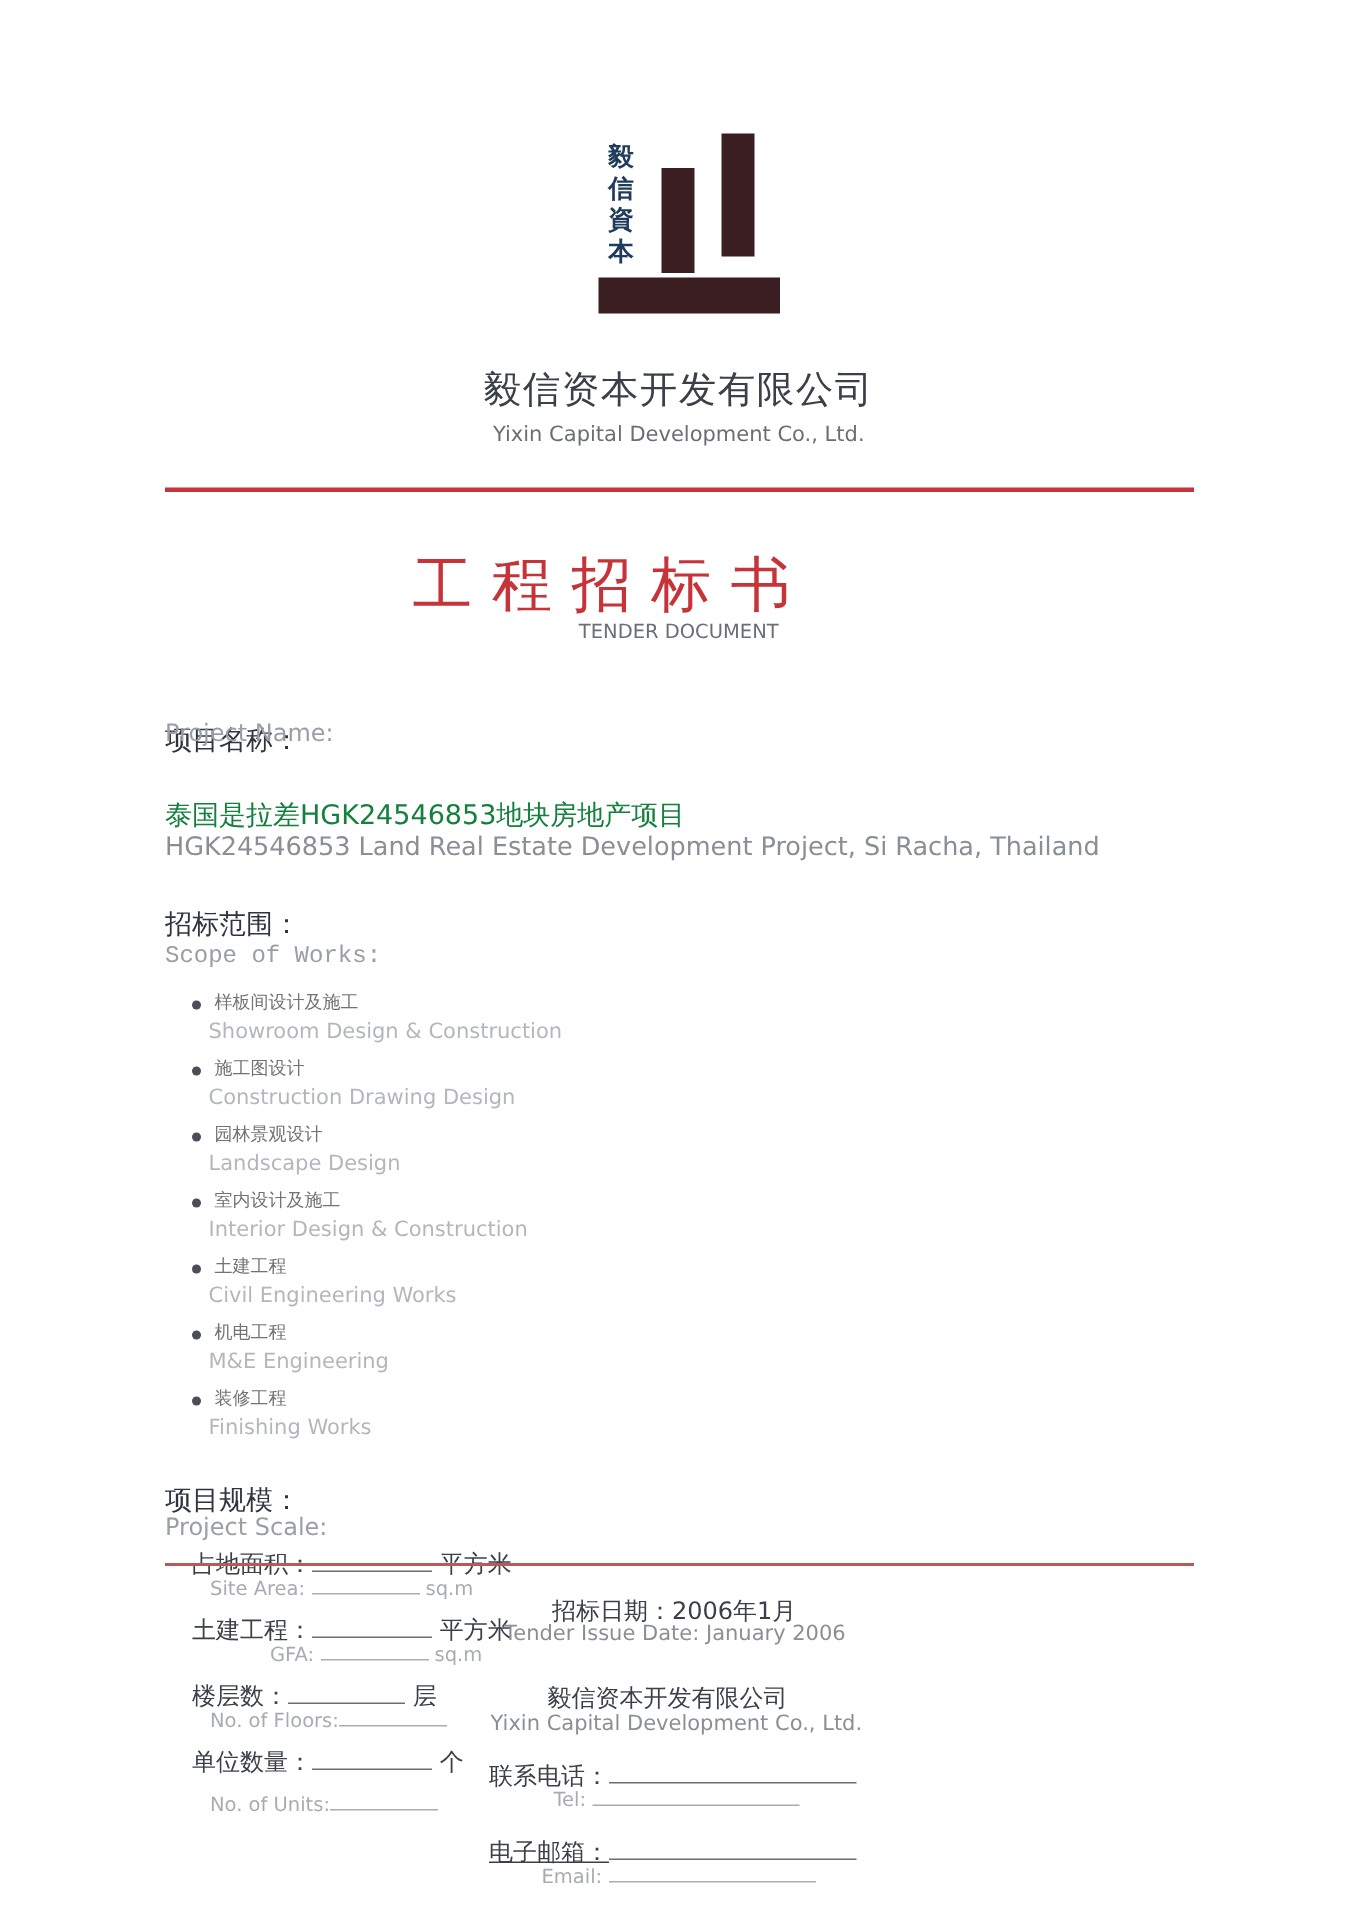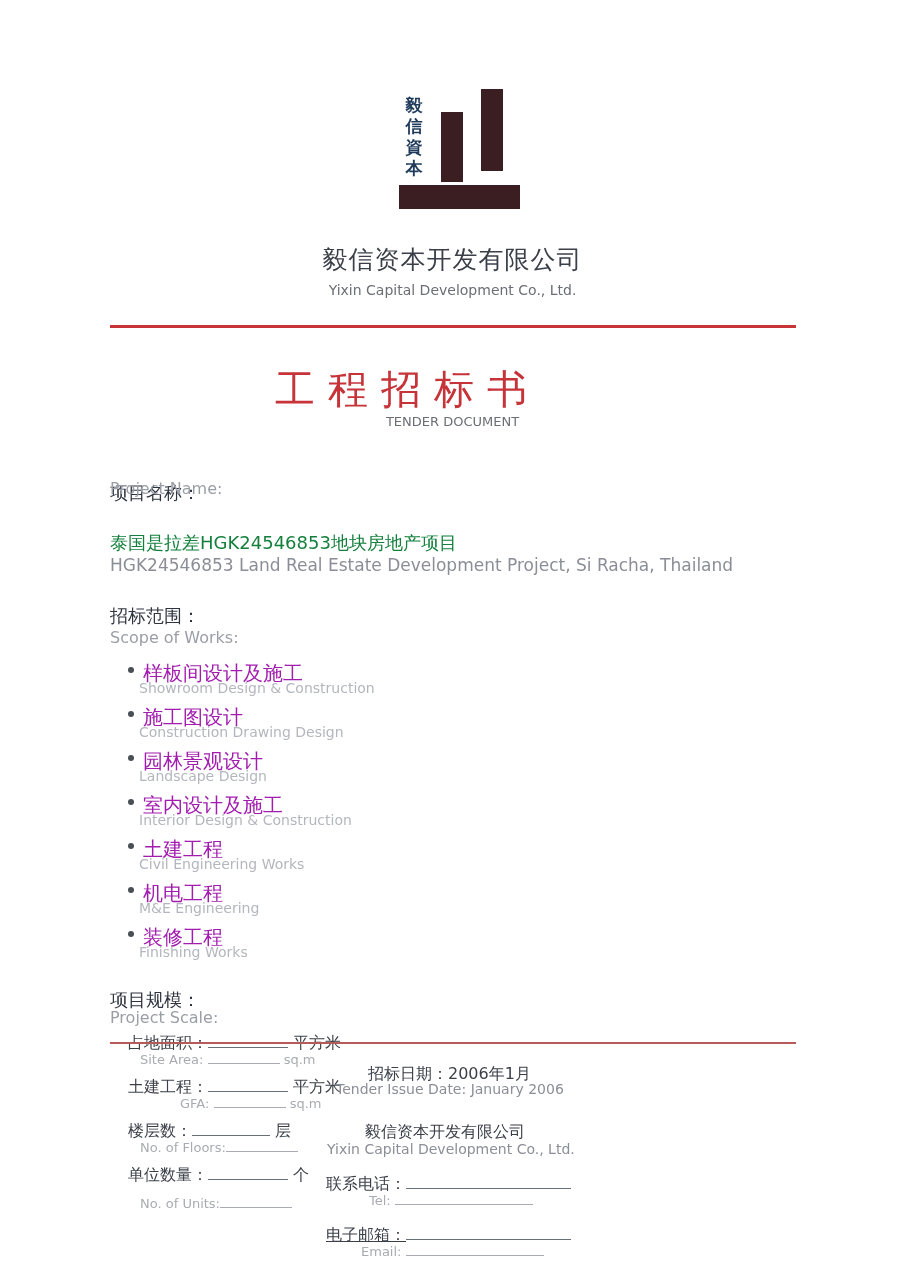--- a/index.html
+++ b/index.html
@@ -25,21 +25,21 @@
   .title-en { left: 0; width: 905px; top: 414px; text-align: center; font-size: 13px; color: #6a6e75; }
 
   .label-cn { font-size: 18px; color: #2f3540; }
   .label-en { font-size: 16px; color: #9a9ea6; }
   .val-cn { font-size: 18px; color: #15803d; }
   .val-en { font-size: 17px; color: #8a8e96; }
 
   .scope-list { left: 128px; top: 660px; }
   .scope-item { position: relative; height: 44px; }
   .scope-item .dot { position: absolute; left: 0; top: 7px; width: 6px; height: 6px; border-radius: 50%; background: #4a4e56; }
-  .scope-item .cn { position: absolute; left: 15px; top: 0; font-size: 20px; color: #a21caf; white-space: nowrap; }
+  .scope-item .cn { position: absolute; left: 15px; top: 0; font-size: 12px; color: #737373; white-space: nowrap; }
   .scope-item .en { position: absolute; left: 11px; top: 20px; font-size: 14px; color: #b3b7bd; white-space: nowrap; }
 
   .rule-mid { left: 110px; top: 1042px; width: 686px; height: 2px; background: #b65a5a; }
 
   .field-cn { font-size: 16px; color: #3a3f48; white-space: nowrap; }
   .field-en { font-size: 13px; color: #a8acb2; white-space: nowrap; }
   .blank { display: inline-block; border-bottom: 1px solid #6a6e75; vertical-align: baseline; height: 1px; }
   .blank-light { display: inline-block; border-bottom: 1px solid #a8acb2; vertical-align: baseline; height: 1px; }
   .center-cn { font-size: 16px; color: #3a3f48; white-space: nowrap; }
   .center-en { font-size: 14px; color: #8a8e96; white-space: nowrap; }
@@ -65,21 +65,21 @@
 
 <div class="abs title-cn">工程招标书</div>
 <div class="abs title-en">TENDER DOCUMENT</div>
 
 <div class="abs label-cn" style="left:110px; top:481px;">项目名称：</div>
 <div class="abs label-en" style="left:110px; top:479px;">Project Name:</div>
 <div class="abs val-cn" style="left:110px; top:531px;">泰国是拉差HGK24546853地块房地产项目</div>
 <div class="abs val-en" style="left:110px; top:555px;">HGK24546853 Land Real Estate Development Project, Si Racha, Thailand</div>
 
 <div class="abs label-cn" style="left:110px; top:604px;">招标范围：</div>
-<div class="abs label-en" style="left:110px; top:628px;">Scope of Works:</div>
+<div class="abs label-en" style="left:110px; top:628px;font-family:Liberation Mono, monospace;">Scope of Works:</div>
 
 <div class="abs scope-list">
   <div class="scope-item">
     <span class="dot"></span>
     <span class="cn">样板间设计及施工</span>
     <span class="en">Showroom Design &amp; Construction</span>
   </div>
   <div class="scope-item">
     <span class="dot"></span>
     <span class="cn">施工图设计</span>

